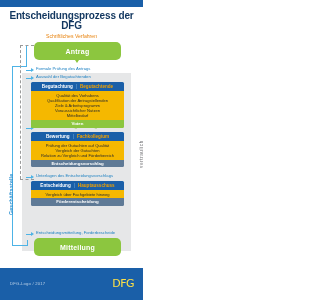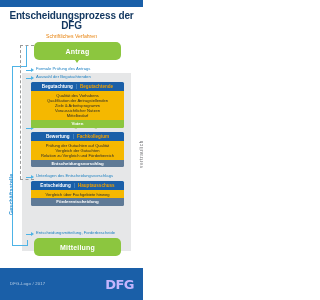--- a/index.html
+++ b/index.html
@@ -206,23 +206,23 @@
   .footer-text {
     position: absolute;
     left: 10px; top: 13px;
     font-size: 4.2px;
     color: #b9cfe6;
     letter-spacing: 0.2px;
   }
   .dfg-logo {
     position: absolute;
     right: 9px; top: 9px;
-    font-size: 13px;
-    font-weight: bold;
-    color: #c4b5fd;
+    font-size: 11px;
+    font-weight: normal;
+    color: #fde047;
     letter-spacing: -0.5px;
     font-family: "DejaVu Sans", sans-serif;
   }
 </style>
 </head>
 <body>
 
 <div class="top-strip"></div>
 
 <div class="header">

